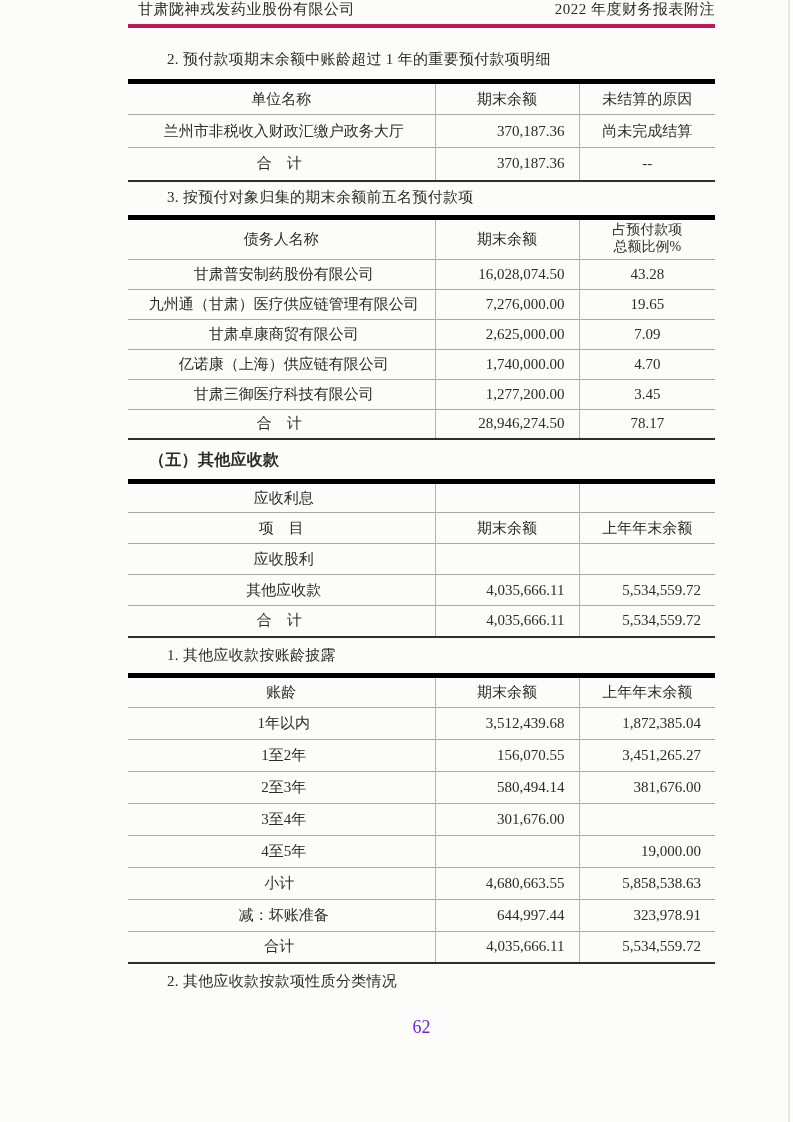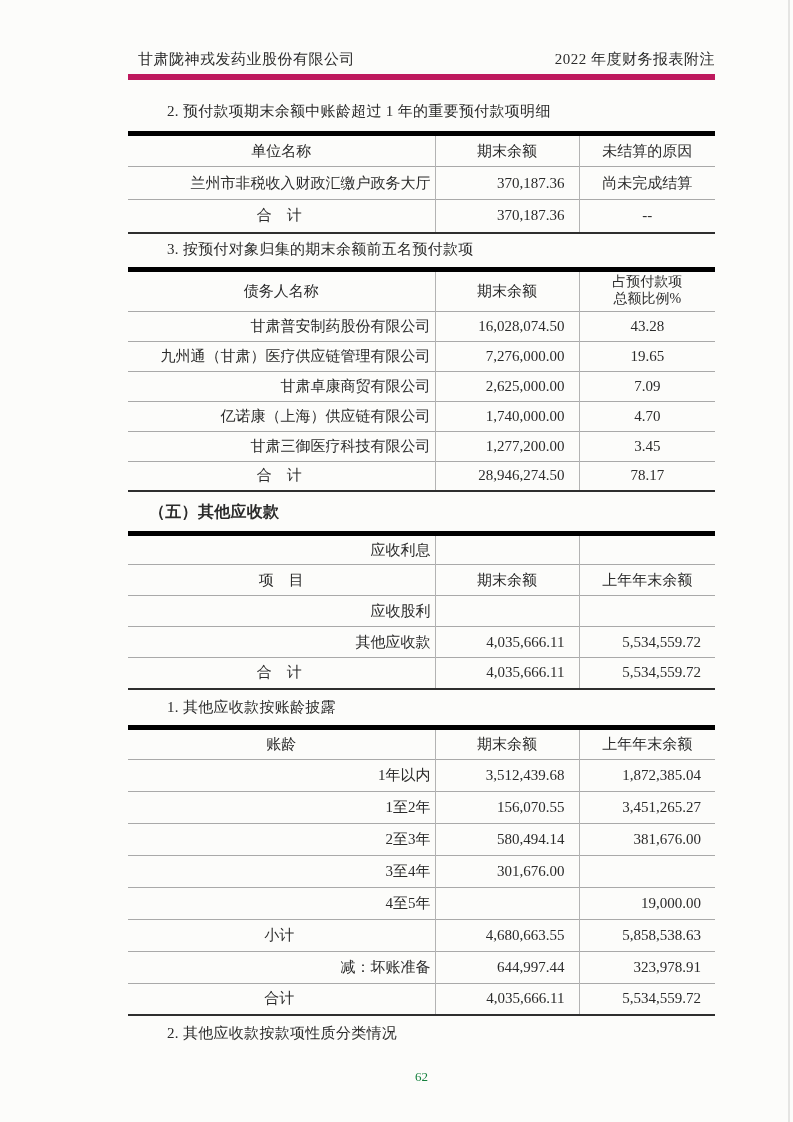--- a/index.html
+++ b/index.html
@@ -11,23 +11,22 @@
     color:#2b2b2b;
     overflow:hidden;
     box-shadow:0 0 4px rgba(0,0,0,.25);
   }
   .scan-edge{
     position:absolute;right:3px;top:0;width:2px;height:100%;
     background:#dcdcd8;opacity:.7;
   }
   .content{margin-left:128px;width:587px;}
   .doc-header{
-    padding-top:50px;
     display:flex;justify-content:space-between;align-items:flex-end;
-    border-bottom:6px solid #be185d;
+    border-bottom:4px solid #be185d;
     padding-bottom:5px;
     font-size:15px;
   }
   .doc-header .left{padding-left:10px;letter-spacing:.5px;}
   .doc-header .right{letter-spacing:.5px;}
   .sec-title{font-size:15px;margin:2px;padding:0;letter-spacing:.3px;}
   .sec-title.num{padding-left:37px;}
   .sec-title.major{padding-left:19px;font-weight:bold;font-size:16px;}
   .t2-margin{margin-top:22px;}
   table{
@@ -38,27 +37,27 @@
   col.c1{width:307px;}col.c2{width:144px;}col.c3{width:136px;}
   td,th{
     font-weight:normal;
     padding:0 4px;vertical-align:middle;
     overflow:hidden;white-space:nowrap;
   }
   tr{height:33px;}
   tr + tr td, tr + tr th{border-top:1px solid #a9a9a9;}
   .vline{border-left:1px solid #b3b3b3;}
   th{text-align:center;}
-  .cell-name{text-align:right;padding-left:9px;}
+  .cell-name{text-align:center;padding-left:9px;}
   .cell-amount{text-align:right;padding-right:14px;}
   .cell-center{text-align:center;}
   .total-label{text-align:center;padding-left:0;}
   .hdr2{line-height:1.2;font-size:14px;white-space:normal;}
   .footer{
-    margin-top:26px;text-align:center;font-size:13px;color:#15803d;
+    margin-top:26px;text-align:center;font-size:18px;color:#6d28d9;
   }
   .mt6{margin-top:6px;}.mt8{margin-top:8px;}.mt10{margin-top:10px;}
   .t2 tr{height:30px;}
   .t2 tr.hdr{height:42px;}
   .t3 tr{height:31px;}
   .t4 tr{height:32px;}
 </style>
 </head>
 <body>
 

